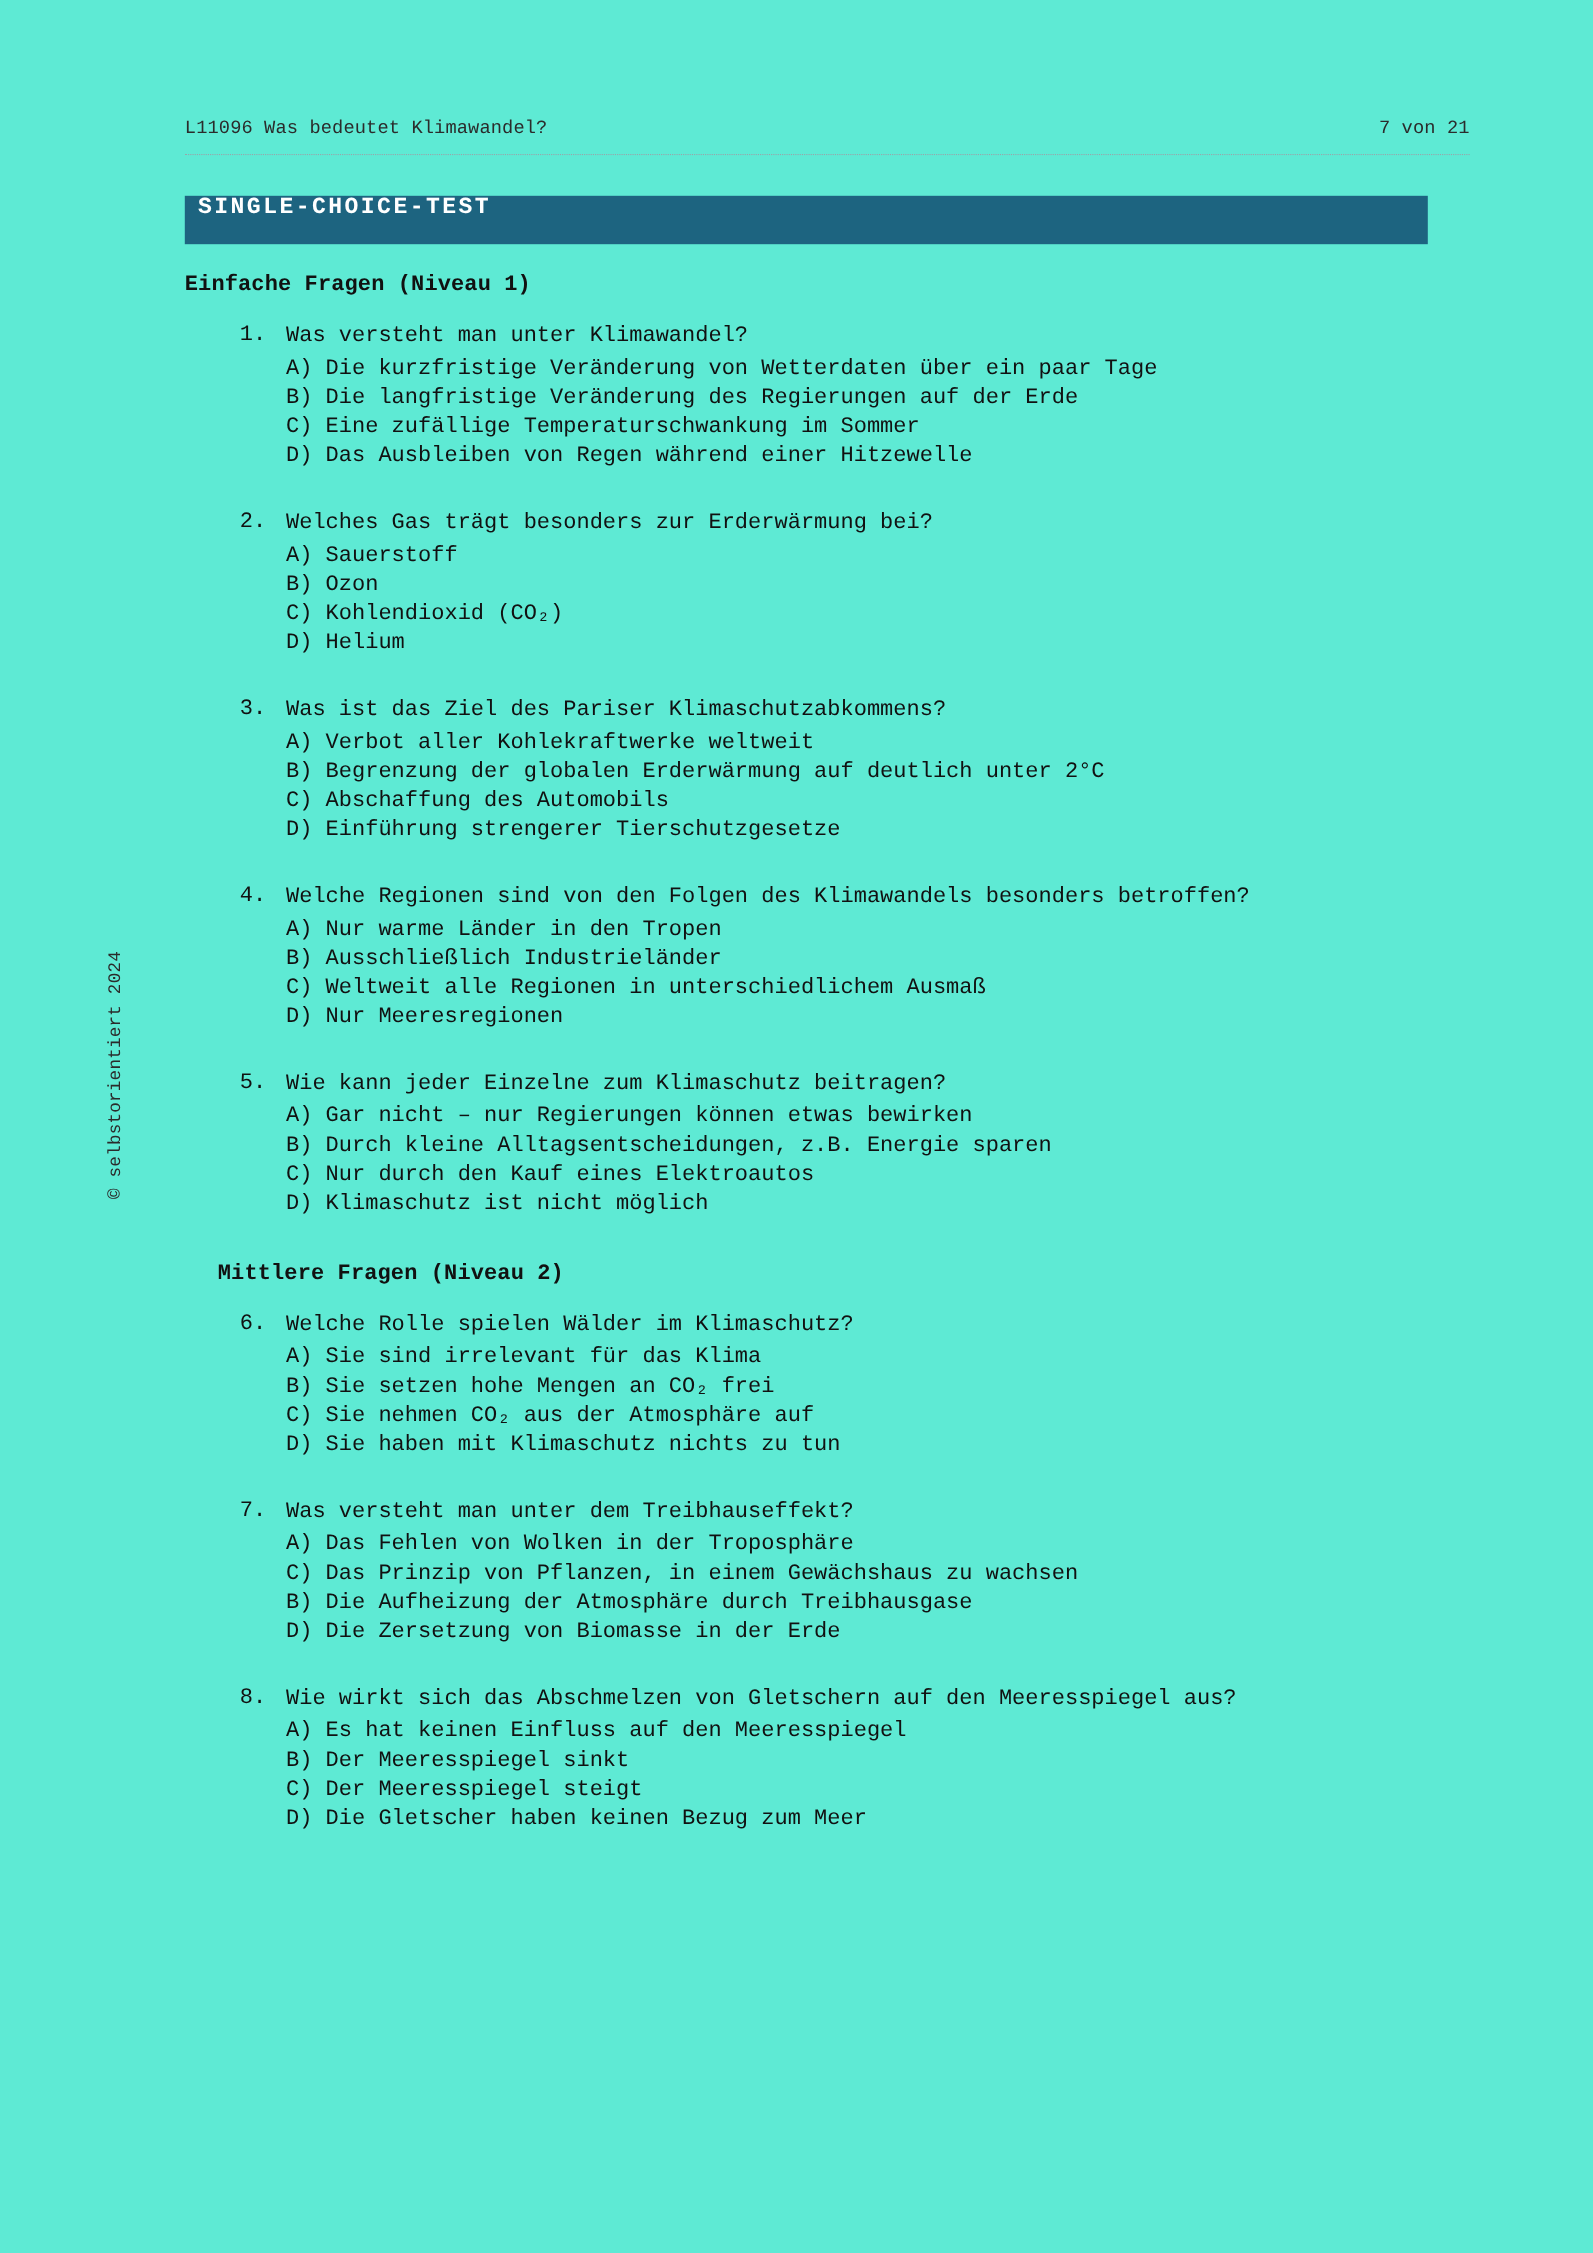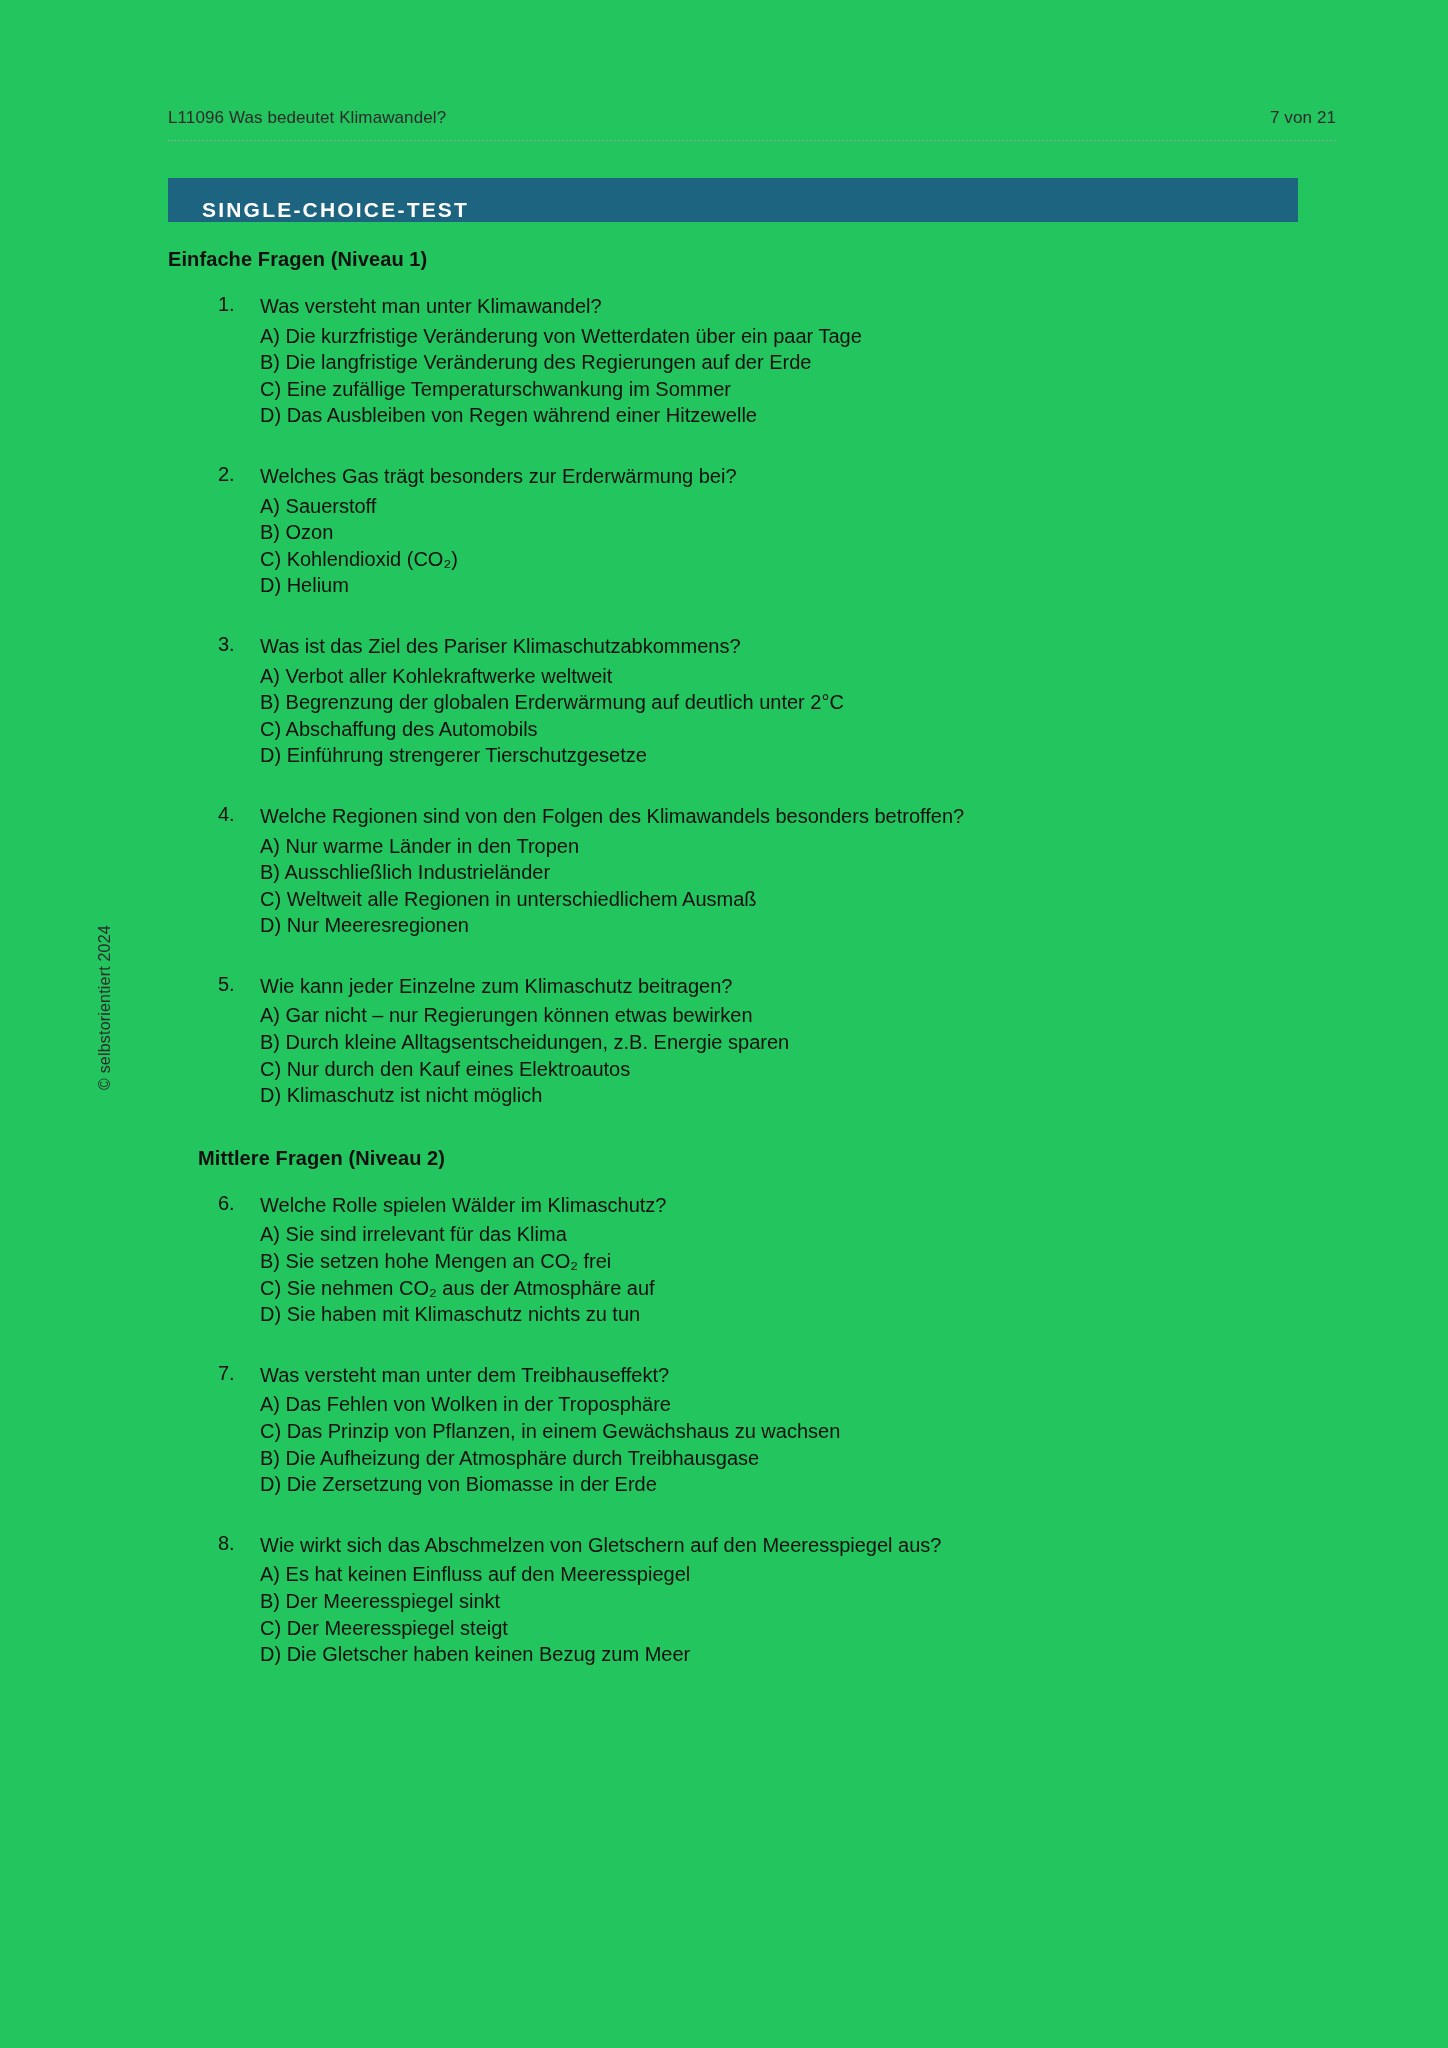--- a/index.html
+++ b/index.html
@@ -11,21 +11,22 @@
     width: 1448px;
     height: 2048px;
     position: relative;
     font-family: "Liberation Sans", sans-serif;
     color: #1a1a1a;
     overflow: hidden;
   }
   .page {
     position: absolute;
     inset: 0;
-    background: #22c55e;
+    background: #5eead4;
+    font-family: Liberation Mono, monospace;
   }
 
   
   .header {
     position: absolute;
     top: 108px;
     left: 168px;
     right: 112px;
     display: flex;
     justify-content: space-between;
@@ -58,23 +59,23 @@
 
   
   .title-bar {
     position: absolute;
     top: 178px;
     left: 168px;
     width: 1130px;
     height: 44px;
     background: #1d6480;
     display: flex;
-    align-items: flex-end;
+    align-items: flex-start;
     box-sizing: border-box;
-    padding-left: 34px;
+    padding-left: 12px;
   }
   .title-bar .title-text {
     color: #ffffff;
     font-size: 21px;
     font-weight: bold;
     letter-spacing: 2.2px;
   }
 
   
   .content {

